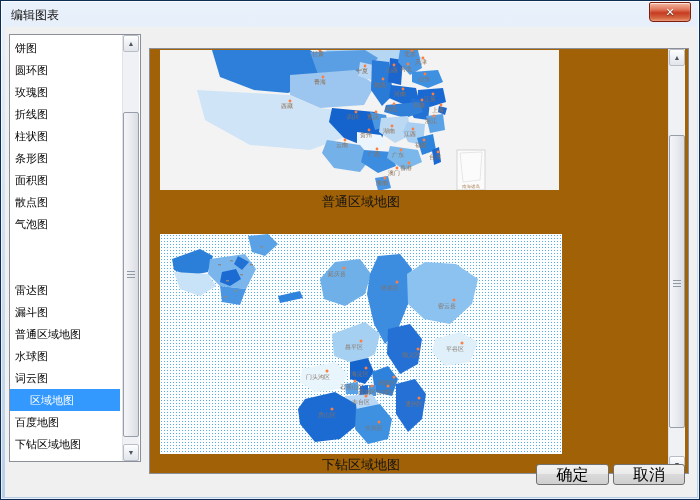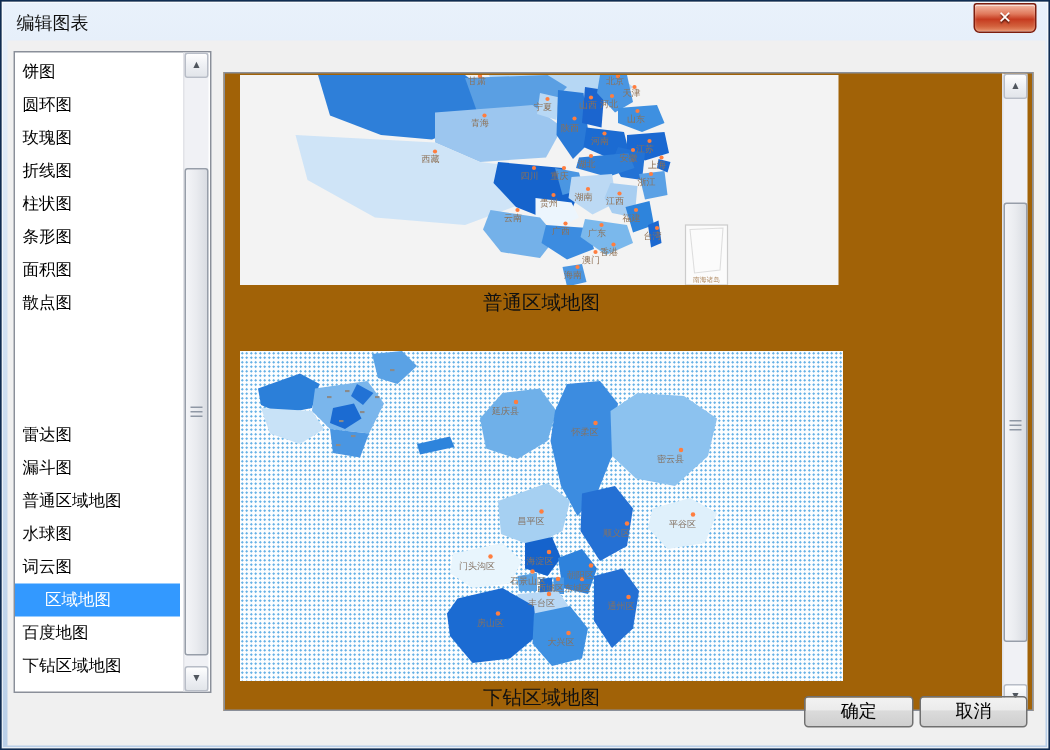--- a/index.html
+++ b/index.html
@@ -40,21 +40,21 @@
   .cap1{top:144px;}
   .cap2{top:407px;}
   svg{display:block;}
   .ml{font-size:6px;fill:#8d7055;}
   .ml2{font-size:6px;fill:#847263;}
   .dot{fill:#ff7e3f;}
   .inset-label{font-size:4.5px;fill:#b08a62;}
   
   .btn{position:absolute;top:437px;height:21px;border:1px solid #707070;border-radius:3px;
     background:linear-gradient(180deg,#f2f2f2 0%,#ebebeb 45%,#dbdbdb 46%,#cfcfcf 100%);
-    font-size:12px;color:#000;text-align:center;line-height:19px;cursor:pointer;}
+    font-size:16px;color:#000;text-align:center;line-height:19px;cursor:pointer;}
   .btn-ok{left:531px;width:73px;}
   .btn-cancel{left:608px;width:72px;}
 </style>
 </head>
 <body>
 
 <div class="window">
   <div class="titlebar">
     <span class="title">编辑图表</span>
     <div class="close-btn">
@@ -66,20 +66,21 @@
 
     <div class="listbox">
       <div class="litem" style="top:2px">饼图</div>
       <div class="litem" style="top:24px">圆环图</div>
       <div class="litem" style="top:46px">玫瑰图</div>
       <div class="litem" style="top:68px">折线图</div>
       <div class="litem" style="top:90px">柱状图</div>
       <div class="litem" style="top:112px">条形图</div>
       <div class="litem" style="top:134px">面积图</div>
       <div class="litem" style="top:156px">散点图</div>
+      <div class="litem" style="top:178px">气泡图</div>
       <div class="litem" style="top:244px">雷达图</div>
       <div class="litem" style="top:266px">漏斗图</div>
       <div class="litem" style="top:288px">普通区域地图</div>
       <div class="litem" style="top:310px">水球图</div>
       <div class="litem" style="top:332px">词云图</div>
       <div class="litem sel" style="top:354px">区域地图</div>
       <div class="litem" style="top:376px">百度地图</div>
       <div class="litem" style="top:398px">下钻区域地图</div>
 
       <div class="sb" style="left:112px;top:0;height:426px">

